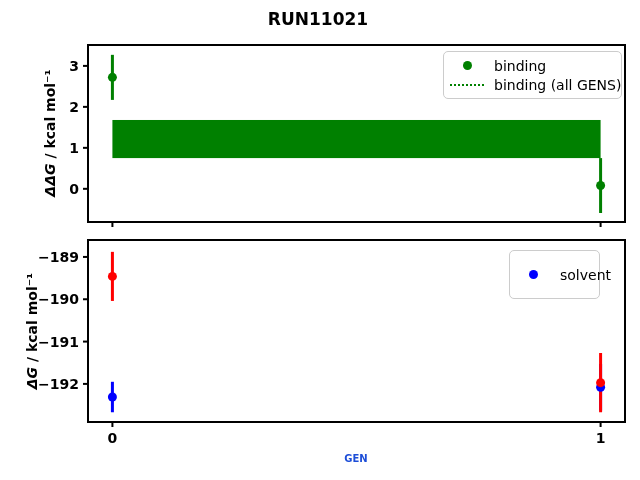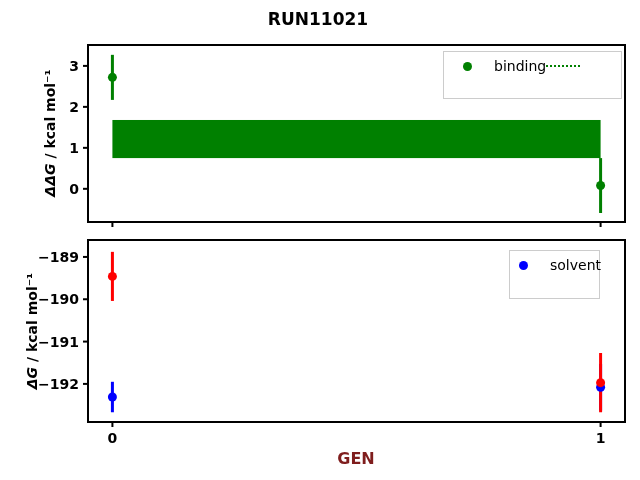--- a/index.html
+++ b/index.html
@@ -2,29 +2,29 @@
 <html><head>
 <meta charset="utf-8">
 <style>
   html,body{margin:0;padding:0;background:#fff;}
   #figure{position:relative;width:640px;height:480px;background:#ffffff;overflow:hidden;
           font-family:"DejaVu Sans",sans-serif;}
   #plot{position:absolute;left:0;top:0;}
   .fig-title{position:absolute;left:0;right:4px;top:9px;text-align:center;
              font-size:17px;font-weight:bold;color:#000;}
   .xlabel{position:absolute;left:356px;top:458px;transform:translate(-50%,-50%);
-          font-size:16px;font-weight:bold;color:#7f1d1d;white-space:nowrap;}
+          font-size:10px;font-weight:bold;color:#1d4ed8;white-space:nowrap;}
   .ylabel{position:absolute;transform:translate(-50%,-50%) rotate(-90deg);
           font-size:14px;font-weight:bold;color:#000;white-space:nowrap;}
   .ylabel .math{font-style:italic;}
   #ylabel-top{left:50px;top:133px;}
   #ylabel-bottom{left:32px;top:331px;}
   .tick{font-family:"DejaVu Sans",sans-serif;font-size:14px;font-weight:bold;fill:#000;}
   .legend{position:absolute;background:rgba(255,255,255,0.9);border:1px solid #cccccc;
-          border-radius:0;padding:4px 8px 4px 6px;display:flex;flex-direction:row;
+          border-radius:5px;padding:4px 8px 4px 6px;display:flex;flex-direction:column;
           box-sizing:border-box;}
   #legend-top{left:443px;top:51px;width:179px;height:48px;}
   #legend-bottom{left:509px;top:250px;width:91px;height:49px;justify-content:center;}
   .lrow{display:flex;align-items:center;height:20px;}
   .swatch{width:34px;display:flex;justify-content:center;align-items:center;flex:0 0 34px;}
   .dot{width:9px;height:9px;border-radius:50%;display:inline-block;}
   .dotline{width:34px;height:0;border-top:2.5px dotted #008000;display:inline-block;}
   .ltext{font-size:14px;color:#000;margin-left:10px;white-space:nowrap;}
 </style>
 </head>
@@ -88,20 +88,21 @@
     <div class="lrow">
       <span class="swatch">
           <span class="dot" style="background: rgb(0, 128, 0);"></span>
         </span>
       <span class="ltext">binding</span>
     </div>
     <div class="lrow">
       <span class="swatch">
           <span class="dotline" style="border-top-color: rgb(0, 128, 0);"></span>
         </span>
+      <span class="ltext">binding (all GENS)</span>
     </div>
   </div>
 
   <div class="legend" id="legend-bottom">
     <div class="lrow">
       <span class="swatch">
           <span class="dot" style="background: rgb(0, 0, 255);"></span>
         </span>
       <span class="ltext">solvent</span>
     </div>

